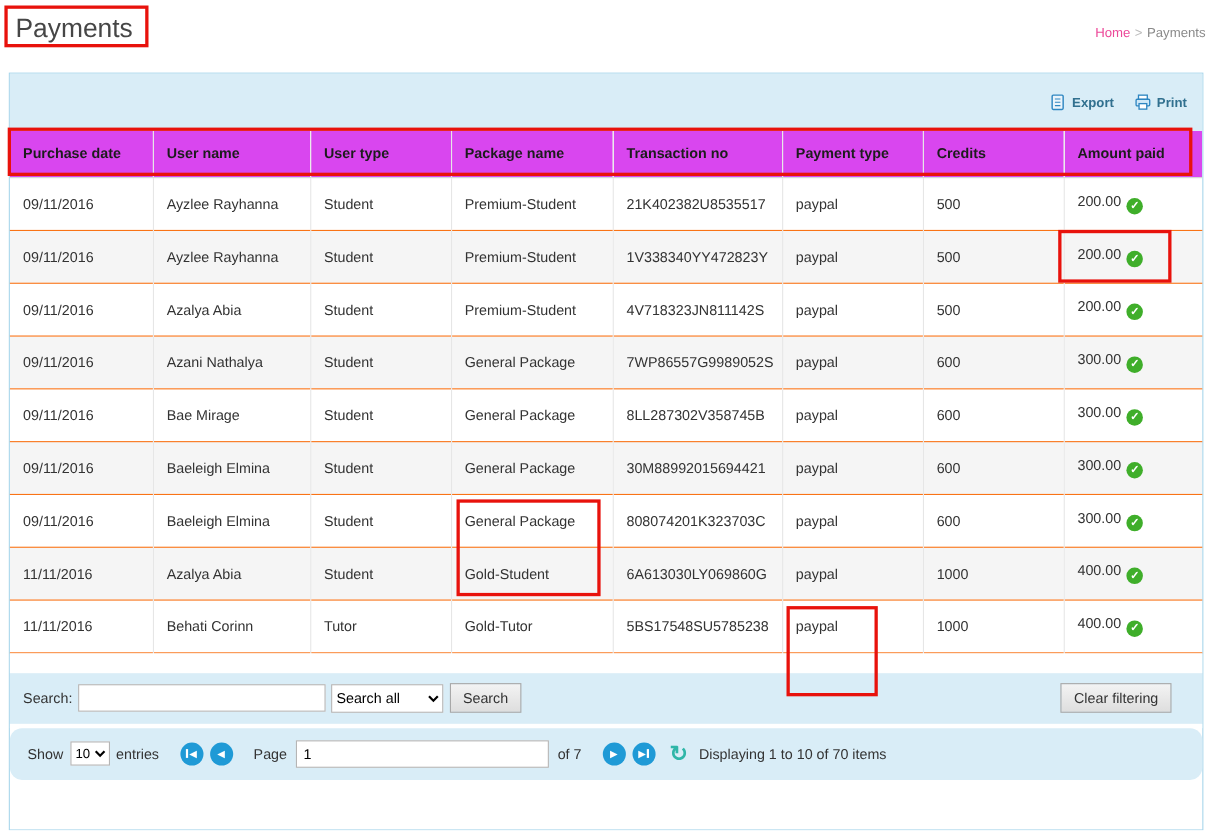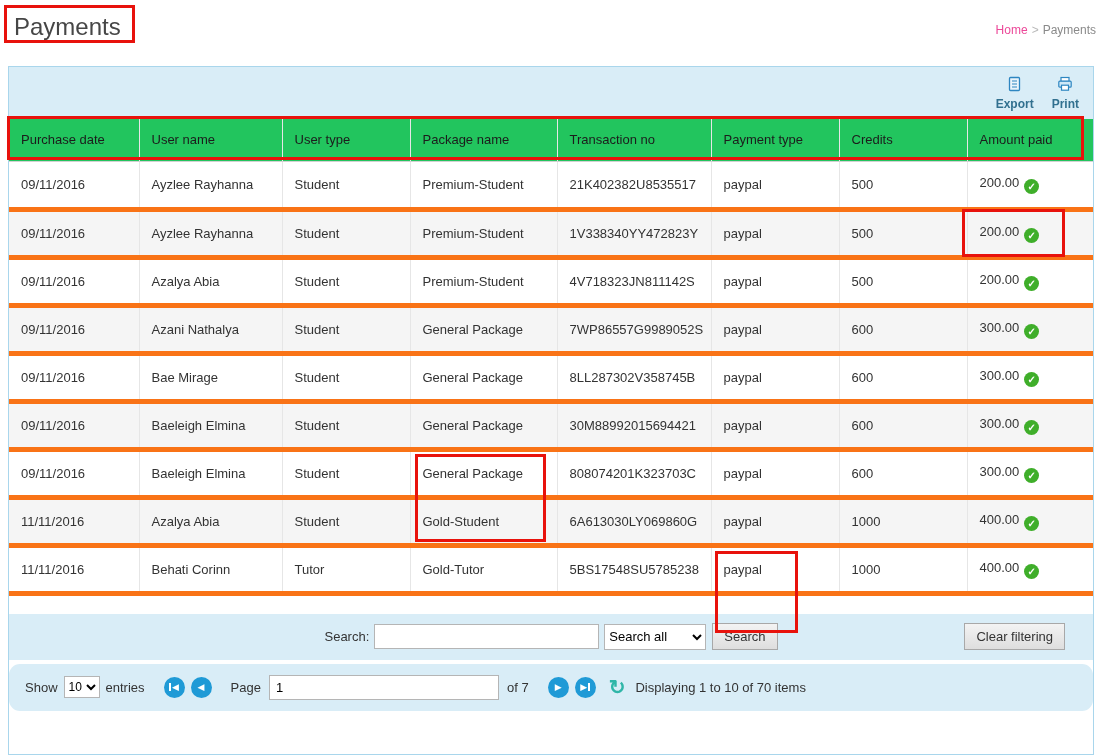--- a/index.html
+++ b/index.html
@@ -12,40 +12,40 @@
   .breadcrumb { position: absolute; right: 6px; top: 23px; font-size: 12px; color: #8a8a8a; }
   .breadcrumb a { color: #ec4899; text-decoration: none; }
   .breadcrumb .sep { color: #b9b9b9; margin: 0 4px; }
 
   
   .grid { position: absolute; left: 8px; top: 66px; width: 1086px; height: 689px;
           border: 1px solid #a9d6ec; background: #fff; }
   .toolbar { height: 52px; background: #d9edf7; display: flex; align-items: center;
              justify-content: flex-end; gap: 18px; padding-right: 14px; }
   .tool-btn { display: inline-flex; align-items: center; gap: 5px; font-size: 12px;
-              font-weight: bold; color: #31708f; cursor: pointer; flex-direction: column; }
+              font-weight: bold; color: #31708f; cursor: pointer; }
 
   table { border-collapse: collapse; table-layout: fixed; width: 100%; }
   th, td { border-right: 1px solid #e6e6e6; padding: 0 12px; text-align: left;
            font-size: 13px; overflow: hidden; white-space: nowrap; }
   th:last-child, td:last-child { border-right: none; }
   thead tr { height: 42px; }
-  th { font-weight: normal; color: #1c1c1c; background: #22c55e; border-bottom: 1px solid #d2d2d2; cursor: pointer; }
-  tbody tr { height: 48px; border-bottom: 5px solid #f97316; background: #fff; }
+  th { font-weight: bold; color: #1c1c1c; background: #d946ef; border-bottom: 1px solid #d2d2d2; cursor: pointer; }
+  tbody tr { height: 48px; border-bottom: 1px solid #f97316; background: #fff; }
   tbody tr:nth-child(even) { background: #f5f5f5; }
   td { color: #333; }
   .check-icon { display: inline-block; width: 15px; height: 15px; border-radius: 50%;
                 background: #3fae2a; color: #fff; font-size: 10px; line-height: 15px;
                 text-align: center; margin-left: 5px; vertical-align: -3px; font-weight: bold; }
 
   .gap-strip { height: 18px; background: #fff; }
 
   
   .search-bar { height: 46px; background: #d9edf7; display: flex; align-items: center;
-                padding: 0 12px; position: relative; justify-content: center; }
+                padding: 0 12px; position: relative; }
   .search-label { font-size: 13px; color: #333; }
   .search-input { width: 225px; height: 25px; border: 1px solid #b5b5b5; margin-left: 5px;
                   padding: 0 6px; font-size: 13px; background: #fff; }
   .filter-select { height: 26px; margin-left: 5px; font-size: 13px; border: 1px solid #b5b5b5;
                    background: #fff; width: 102px; }
   .btn { height: 27px; padding: 0 11px; font-size: 13px; color: #333;
          background: linear-gradient(#f3f3f3, #dedede); border: 1px solid #a8a8a8; cursor: pointer;
          font-family: "Liberation Sans", sans-serif; }
   .search-btn { margin-left: 6px; }
   .clear-btn { position: absolute; right: 28px; }

